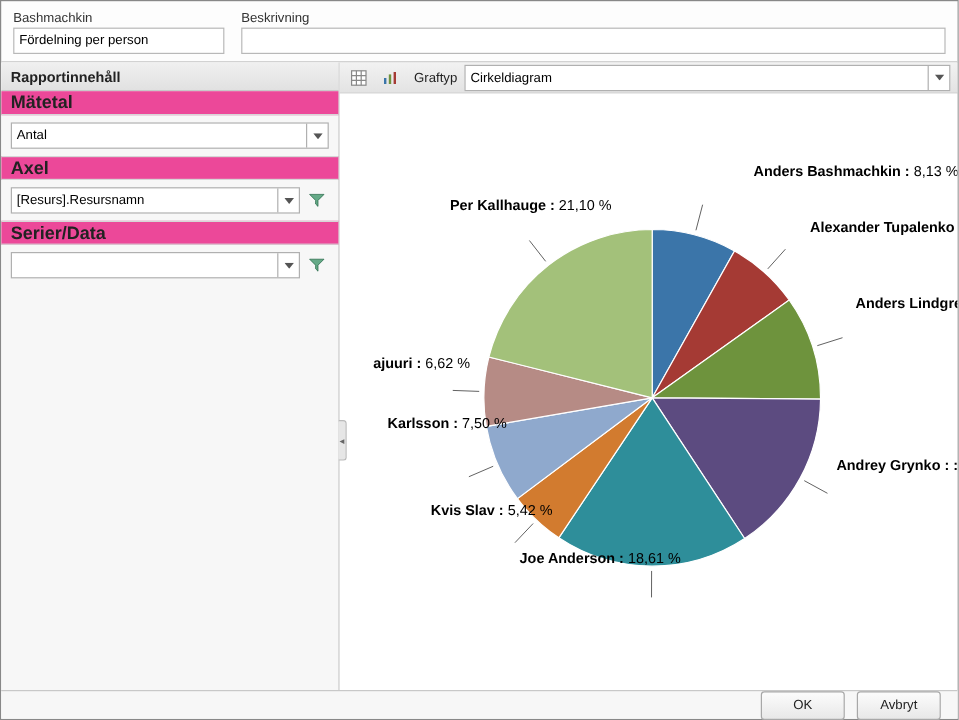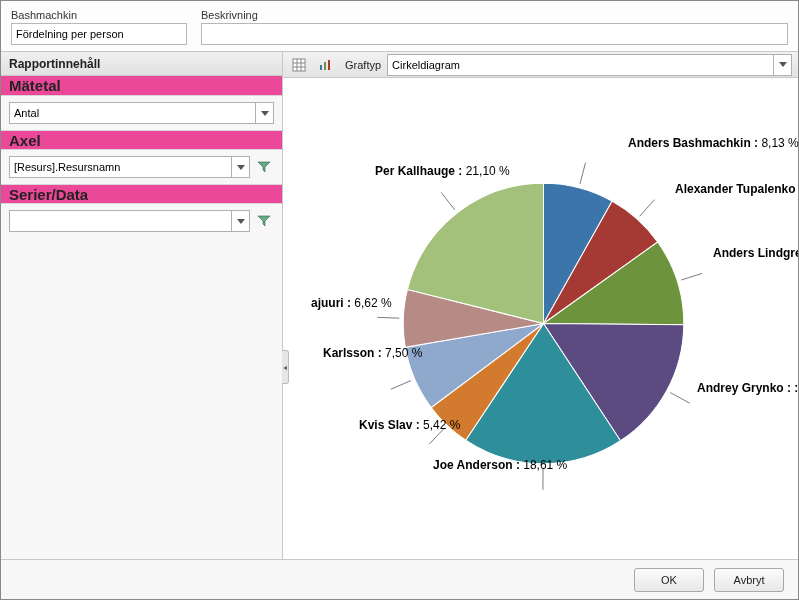--- a/index.html
+++ b/index.html
@@ -29,21 +29,21 @@
   .main { flex: 1; display: flex; flex-direction: column; overflow: hidden; }
   .toolbar { height: 26px; background: linear-gradient(#f2f2f2,#e3e3e3); border-bottom: 1px solid #c8c8c8; display: flex; align-items: center; padding: 0 6px; gap: 6px; }
   .tbicon { width: 20px; height: 20px; display: flex; align-items: center; justify-content: center; border: 1px solid transparent; }
   .tb-label { font-size: 11px; color: #222; margin-left: 4px; }
   .tb-combo { width: 190px; }
   .chartarea { flex: 1; background: #fff; position: relative; }
   svg.pie { position: absolute; top: 0; left: 0; width: 100%; height: 100%; }
   .chart-label { position: absolute; font-size: 12px; color: #000; white-space: nowrap; }
   .chart-label b { font-weight: bold; }
   .splitter-handle { position: absolute; width: 7px; height: 34px; left: 282px; top: 350px; background: #e6e6e6; border: 1px solid #bbb; border-left: none; border-radius: 0 3px 3px 0; display:flex; align-items:center; justify-content:center; font-size:8px; color:#666;}
-  .footer { height: 40px; border-top: 1px solid #c8c8c8; background: #f7f7f7; display: flex; align-items: center; justify-content: flex-end; gap: 10px; padding: 0 14px; }
+  .footer { height: 24px; border-top: 1px solid #c8c8c8; background: #f7f7f7; display: flex; align-items: center; justify-content: flex-end; gap: 10px; padding: 0 14px; }
   .btn { min-width: 70px; height: 24px; border: 1px solid #a8a8a8; border-radius: 3px; background: linear-gradient(#fcfcfc,#e8e8e8); font-size: 11px; color: #222; display: flex; align-items: center; justify-content: center; cursor: pointer; }
 </style>
 </head>
 <body>
 
 <div class="window">
 
   <div class="header-fields">
     <div class="field small">
       <span class="label">Bashmachkin</span>

